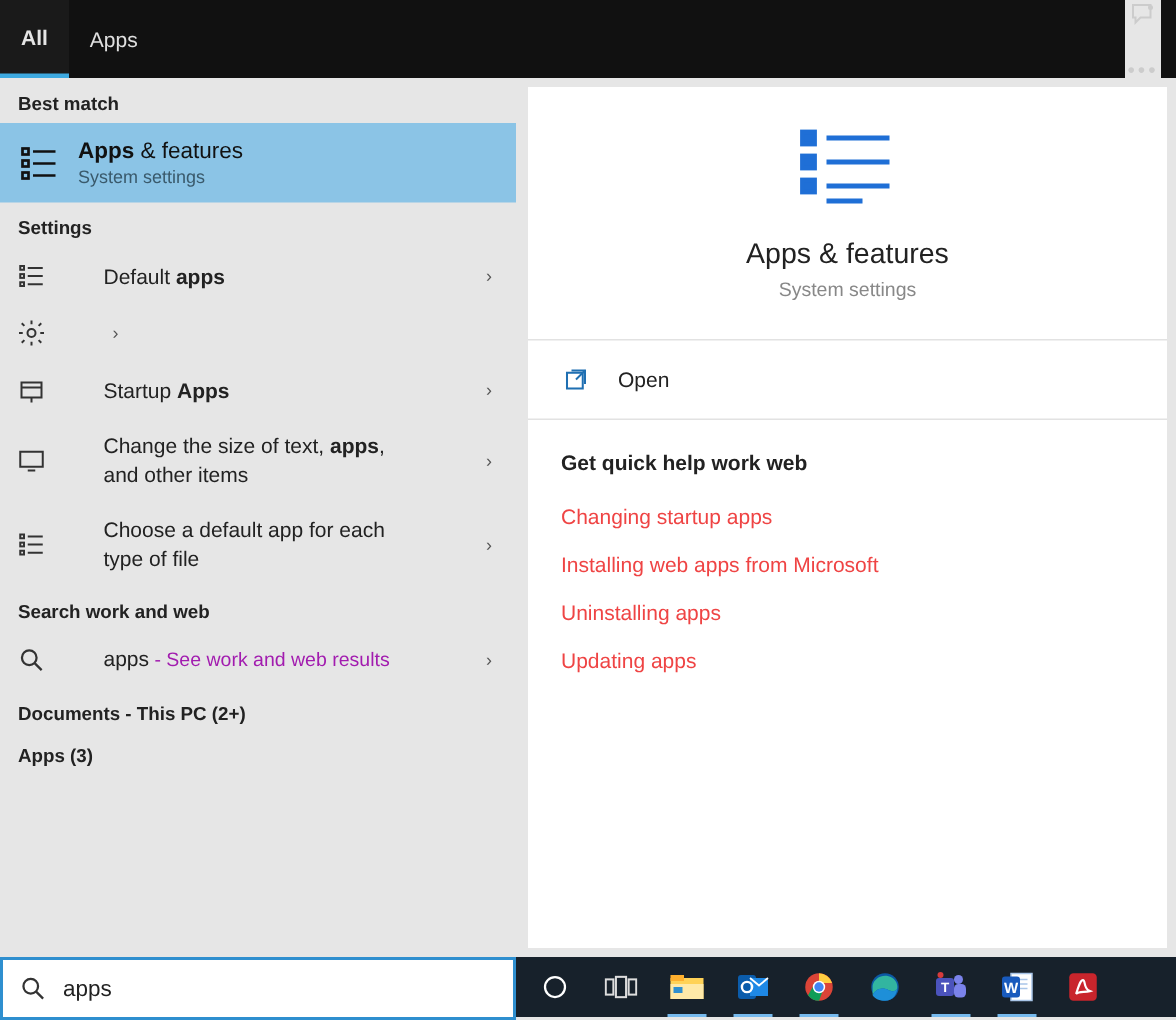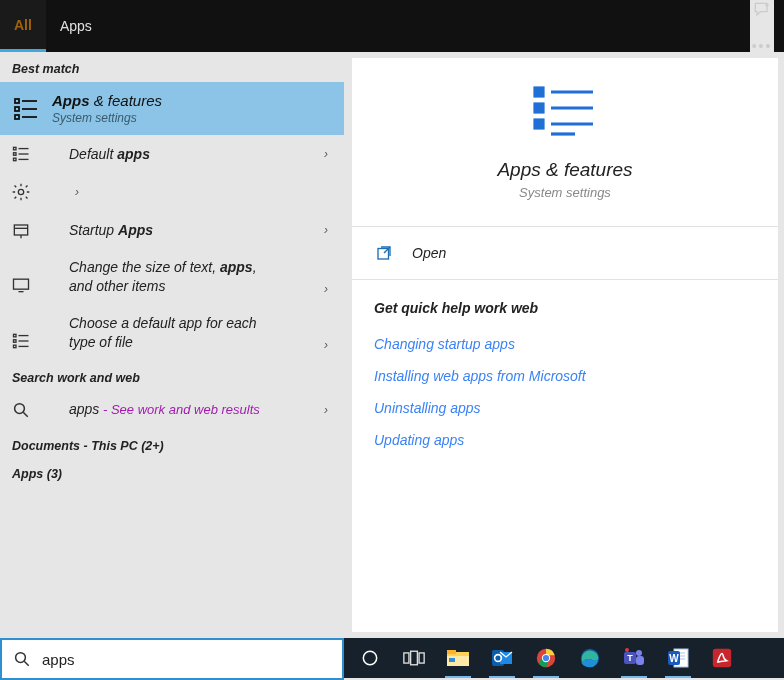--- a/index.html
+++ b/index.html
@@ -2,50 +2,50 @@
 <html><head>
 <meta charset="utf-8">
 <style>
   * { box-sizing: border-box; margin: 0; padding: 0; font-family: "Segoe UI", Arial, sans-serif; }
   html, body { width: 784px; height: 680px; overflow: hidden; background: #e6e6e6; }
   .container { width: 784px; height: 680px; display: flex; flex-direction: column; background: #e6e6e6; }
   
   .topbar { height: 52px; background: #111111; display: flex; align-items: center; color: #fff; font-size: 14px; position: relative; }
   .topbar .tabs { display: flex; height: 100%; align-items: stretch; }
   .topbar .tab { padding: 0 14px; display: flex; align-items: center; cursor: pointer; color: #e0e0e0; }
-  .topbar .tab.active { background: #1a1a1a; border-bottom: 3px solid #3da9e0; color: #a16207; font-weight: 600; }
+  .topbar .tab.active { background: #1a1a1a; border-bottom: 3px solid #3da9e0; color: #e5e5e5; font-weight: 600; }
   .topbar .more-chev { margin-left: 4px; font-size: 9px; }
   .topbar .right { position: absolute; right: 10px; top: 0; height: 100%; display: flex; align-items: center; gap: 18px; }
   .topbar .right .icon { width: 24px; height: 24px; display: flex; align-items: center; justify-content: center; color: #ddd; cursor: pointer; }
   
-  .main { flex: 1; display: flex; overflow: hidden; font-style: italic; }
+  .main { flex: 1; display: flex; overflow: hidden; }
   .left { width: 344px; background: #e6e6e6; overflow-y: auto; display: flex; flex-direction: column; }
   .right { flex: 1; background: #e6e6e6; display: flex; flex-direction: column; }
   .right-panel { margin: 6px 6px 6px 8px; background: #fff; flex: 1; padding: 24px 22px; font-size: 14px; }
   .section-label { font-size: 12.5px; font-weight: 600; padding: 10px 12px 6px 12px; color: #222; }
   .list-row { display: flex; align-items: center; padding: 8px 10px 8px 10px; cursor: pointer; font-size: 14px; color: #222; position: relative; gap: 29px; }
-  .list-row.tall { align-items: flex-end; padding-top: 9px; padding-bottom: 9px; }
+  .list-row.tall { align-items: center; padding-top: 9px; padding-bottom: 9px; }
   .list-row .icon { width: 22px; height: 22px; margin-right: 8px; flex-shrink: 0; display: flex; align-items: center; justify-content: center; color: #333; }
   .list-row .text { flex: 1; line-height: 1.35; padding-right: 20px; }
   .list-row .chev { width: 16px; text-align: center; color: #555; font-size: 12px; }
   .best-match { background: #8bc4e6; padding: 10px 10px 10px 10px; display: flex; align-items: center; cursor: pointer; }
   .best-match .bm-icon { width: 32px; height: 32px; margin-right: 10px; display:flex; align-items:center; justify-content:center; }
   .best-match .bm-title { font-size: 15px; color: #111; }
   .best-match .bm-sub { font-size: 12px; color: #3a5a6c; margin-top: 2px; }
   .sub-note { font-size: 13px; color: #a21caf; }
   .sub-label { font-size: 12.5px; font-weight: 600; padding: 10px 12px 4px 12px; color: #222; }
   
   .detail-icon-wrap { display: flex; justify-content: center; margin-top: 2px; margin-bottom: 14px; }
   .detail-title { text-align: center; font-size: 19px; color: #222; }
   .detail-sub { text-align: center; font-size: 13px; color: #888; margin-top: 4px; }
   .divider { border: none; border-top: 1px solid #e2e2e2; margin: 26px -22px 0px -22px; }
   .open-row { display: flex; align-items: center; gap: 18px; padding: 16px 0 16px 0; font-size: 14px; cursor: pointer; color: #222;}
   .open-row .icon { width: 20px; height: 20px; display:flex; align-items:center; justify-content:center; color:#1f6fb2;}
   .quick-heading { font-weight: 600; font-size: 14px; margin-top: 20px; margin-bottom: 12px; color: #222;}
-  .quick-link { font-size: 14px; color: #3b82f6; padding: 8px 0; cursor: pointer; }
+  .quick-link { font-size: 14px; color: #ef4444; padding: 8px 0; cursor: pointer; }
   
   .search-row { height: 42px; border: 2px solid #2f8fcf; background: #fff; display: flex; align-items: center; padding: 0 10px; }
   .search-row .icon { width: 20px; height: 20px; margin-right: 10px; display:flex; align-items:center; justify-content:center; color:#333;}
   .search-row input { flex: 1; border: none; outline: none; font-size: 15px; color: #222; }
   
   .taskbar { height: 40px; background: #17212b; display: flex; align-items: center; padding: 0 4px; }
   .taskbar .tb-btn { width: 44px; height: 40px; display: flex; align-items: center; justify-content: center; cursor: pointer; position: relative; }
   .tb-underline::after { content: ""; position: absolute; bottom: 0; left: 9px; right: 9px; height: 2px; background: #76b9ed; }
   .bottom-row { display: flex; height: 42px;}
   .bottom-left { width: 344px; }
@@ -89,20 +89,21 @@
           </svg>
         </div>
         <div>
           <div class="bm-title">
             <strong>Apps</strong><span> &amp; features</span>
           </div>
           <div class="bm-sub">System settings</div>
         </div>
       </div>
 
+      <div class="section-label">Settings</div>
 
       <div class="list-row">
         <div class="icon">
           <svg width="20" height="20" viewBox="0 0 24 24" stroke="#333" stroke-width="1.6" fill="none">
               <rect x="3" y="4" width="3" height="3"></rect>
               <line x1="9" y1="5.5" x2="21" y2="5.5"></line>
               <rect x="3" y="10.5" width="3" height="3"></rect>
               <line x1="9" y1="12" x2="21" y2="12"></line>
               <rect x="3" y="17" width="3" height="3"></rect>
               <line x1="9" y1="18.5" x2="21" y2="18.5"></line>

